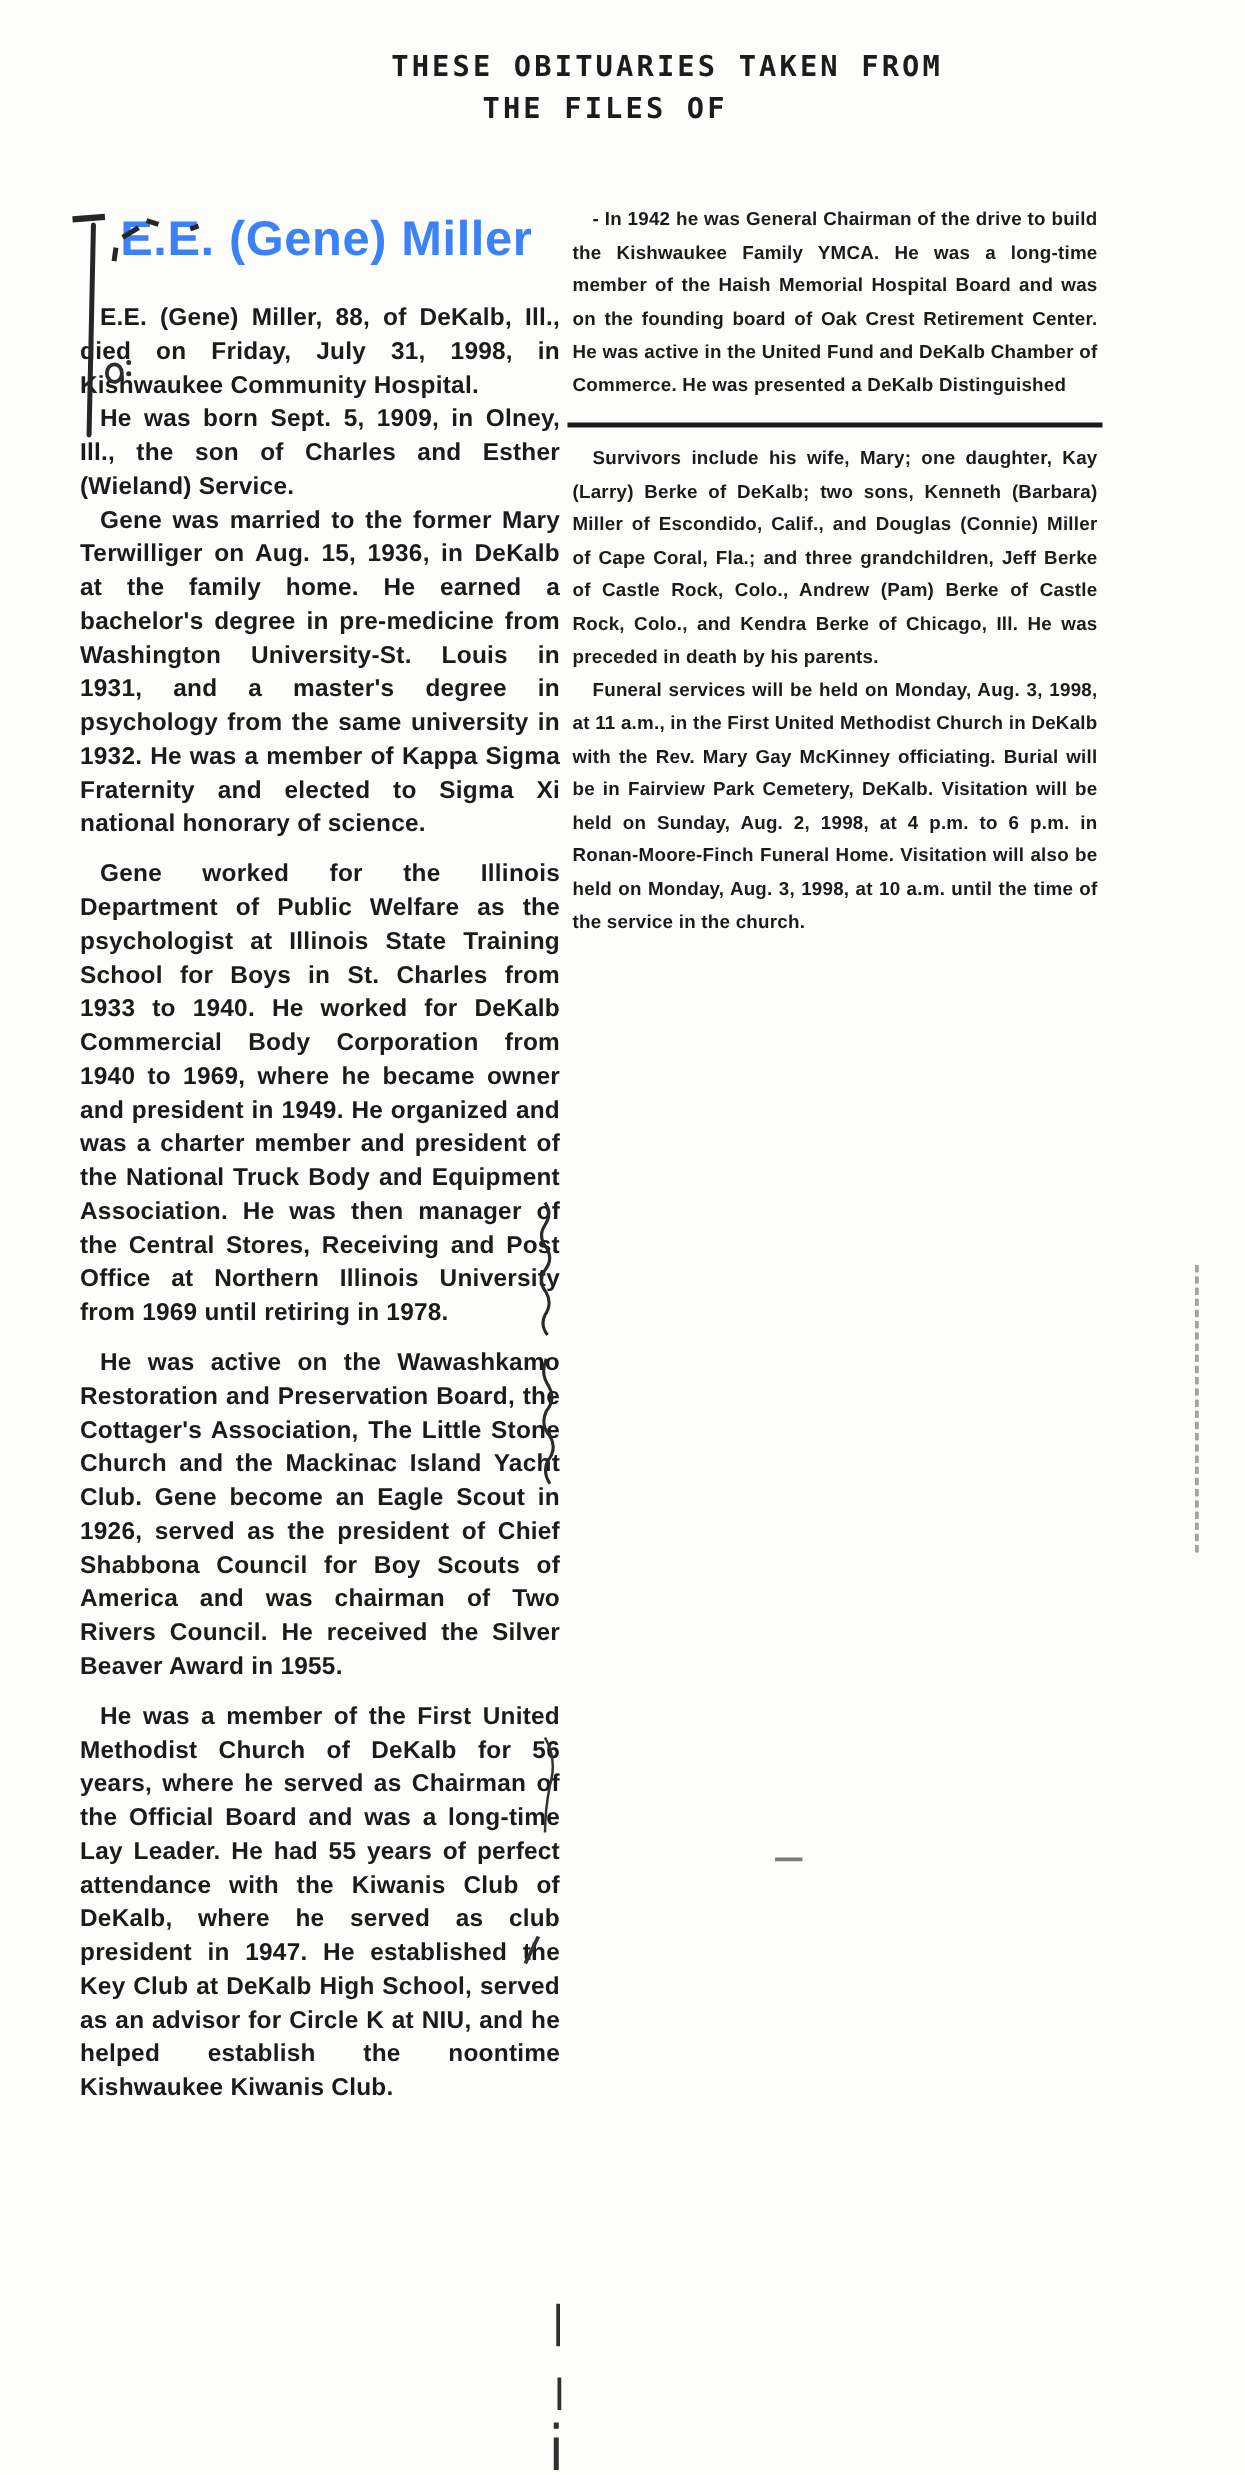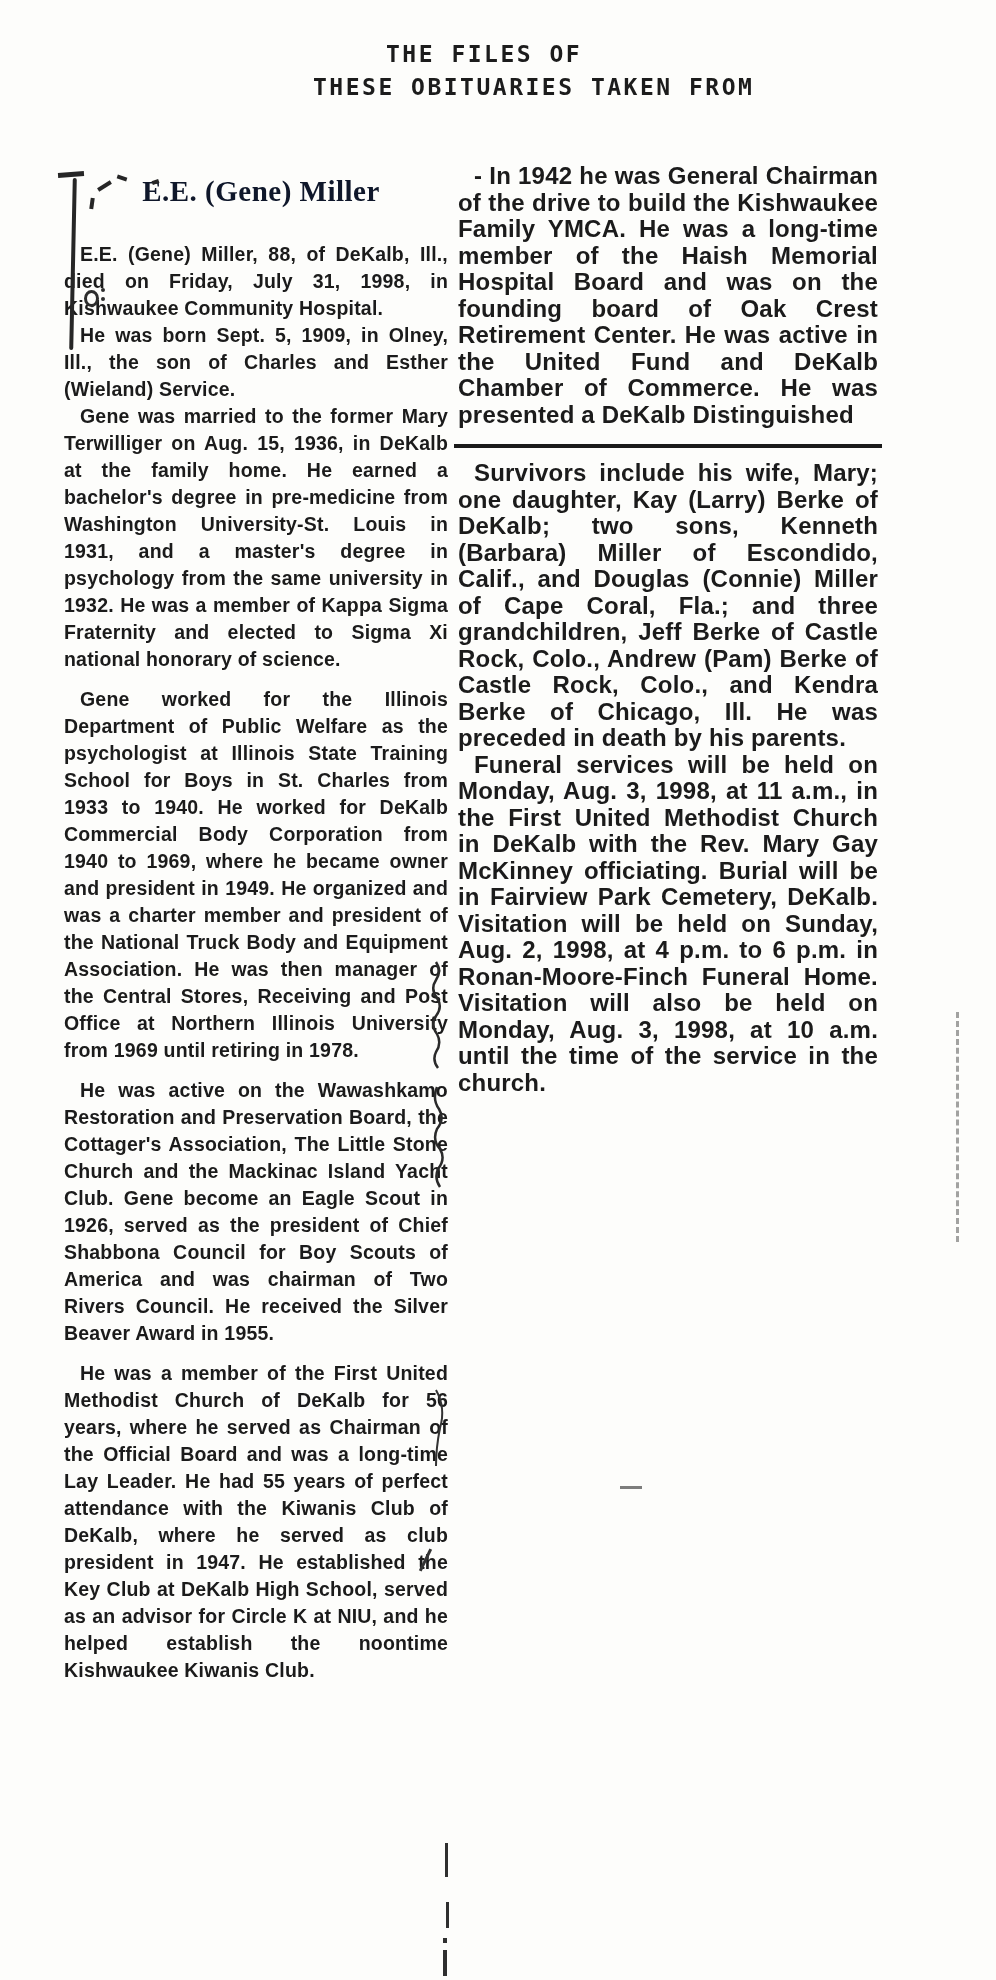--- a/index.html
+++ b/index.html
@@ -52,32 +52,31 @@
     left: 64px;
     top: 172px;
     width: 384px;
     font-size: 19.5px;
     line-height: 27px;
   }
   .col-right {
     left: 458px;
     top: 163px;
     width: 420px;
-    font-size: 24px;
+    font-size: 15px;
     line-height: 26.5px;
   }
 
   .obit-title {
-    font-size: 29px;
+    font-size: 39px;
     font-weight: 700;
     text-align: center;
     letter-spacing: 0.5px;
     margin: 6px 0 36px 10px;
-    color: #0f172a;
-    font-family: Liberation Serif, serif;
+    color: #3b82f6;
   }
 
   .clip-rule {
     border: none;
     height: 4px;
     background: #1a1a1a;
     margin: 16px 0 12px -4px;
     width: 102%;
   }
 
@@ -109,22 +108,22 @@
   .squiggle1 { left: 427px; top: 960px; }
   .squiggle2 { left: 429px; top: 1085px; }
   .arc1 { left: 432px; top: 1388px; }
 </style>
 </head>
 <body>
 
 <div class="page">
 
   <header class="tw-header">
+    <div class="tw-line l1">THESE OBITUARIES TAKEN FROM</div>
     <div class="tw-line l2">THE FILES OF</div>
-    <div class="tw-line l1">THESE OBITUARIES TAKEN FROM</div>
   </header>
 
   <section class="col col-left">
     <h1 class="obit-title">E.E. (Gene) Miller</h1>
     <p>E.E. (Gene) Miller, 88, of DeKalb, Ill., died on Friday, July 31, 1998, in Kishwaukee Community Hospital.</p>
     <p>He was born Sept. 5, 1909, in Olney, Ill., the son of Charles and Esther (Wieland) Service.</p>
     <p>Gene was married to the former Mary Terwilliger on Aug. 15, 1936, in DeKalb at the family home. He earned a bachelor's degree in pre-medicine from Washington University-St. Louis in 1931, and a master's degree in psychology from the same university in 1932. He was a member of Kappa Sigma Fraternity and elected to Sigma Xi national honorary of science.</p>
     <p class="gap">Gene worked for the Illinois Department of Public Welfare as the psychologist at Illinois State Training School for Boys in St. Charles from 1933 to 1940. He worked for DeKalb Commercial Body Corporation from 1940 to 1969, where he became owner and president in 1949. He organized and was a charter member and president of the National Truck Body and Equipment Association. He was then manager of the Central Stores, Receiving and Post Office at Northern Illinois University from 1969 until retiring in 1978.</p>
     <p class="gap">He was active on the Wawashkamo Restoration and Preservation Board, the Cottager's Association, The Little Stone Church and the Mackinac Island Yacht Club. Gene become an Eagle Scout in 1926, served as the president of Chief Shabbona Council for Boy Scouts of America and was chairman of Two Rivers Council. He received the Silver Beaver Award in 1955.</p>
     <p class="gap">He was a member of the First United Methodist Church of DeKalb for 56 years, where he served as Chairman of the Official Board and was a long-time Lay Leader. He had 55 years of perfect attendance with the Kiwanis Club of DeKalb, where he served as club president in 1947. He established the Key Club at DeKalb High School, served as an advisor for Circle K at NIU, and he helped establish the noontime Kishwaukee Kiwanis Club.</p>

